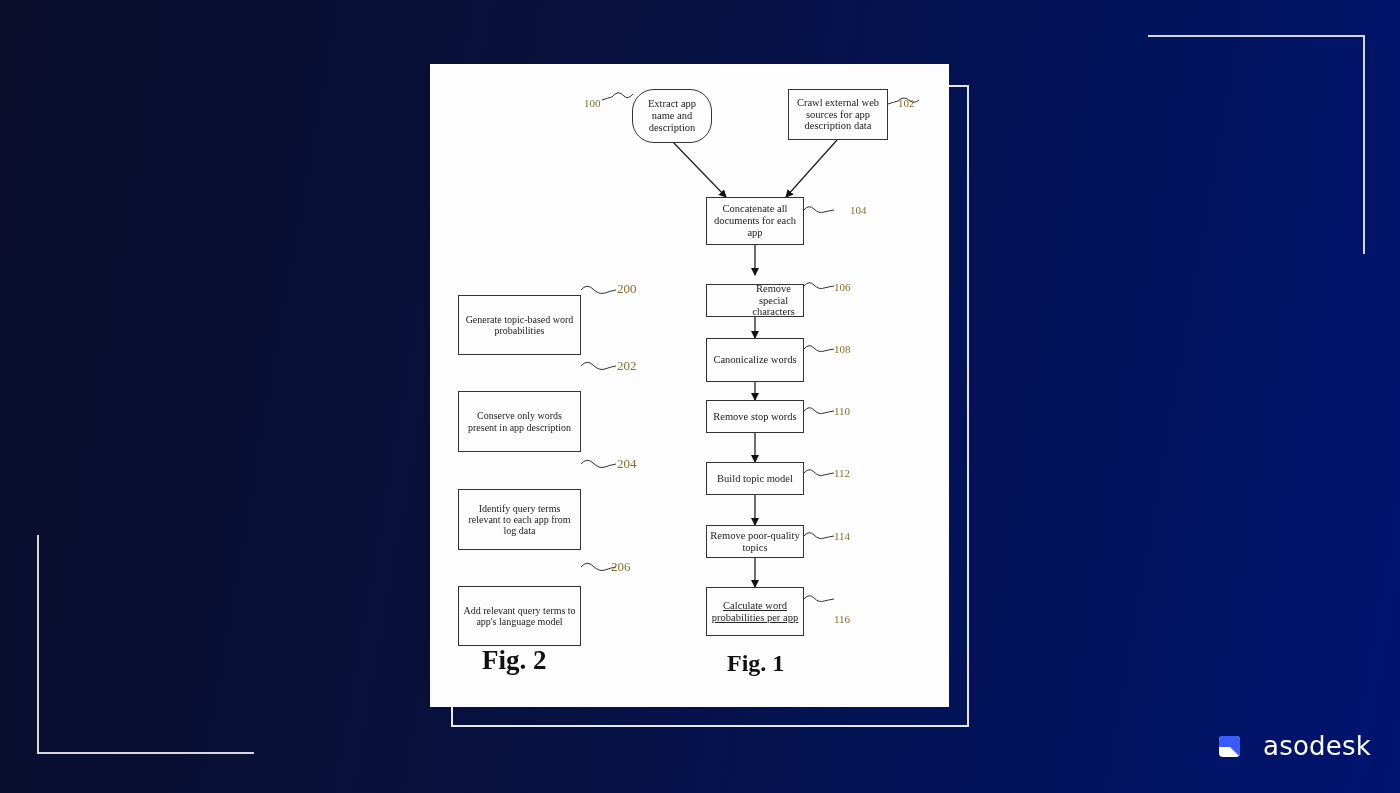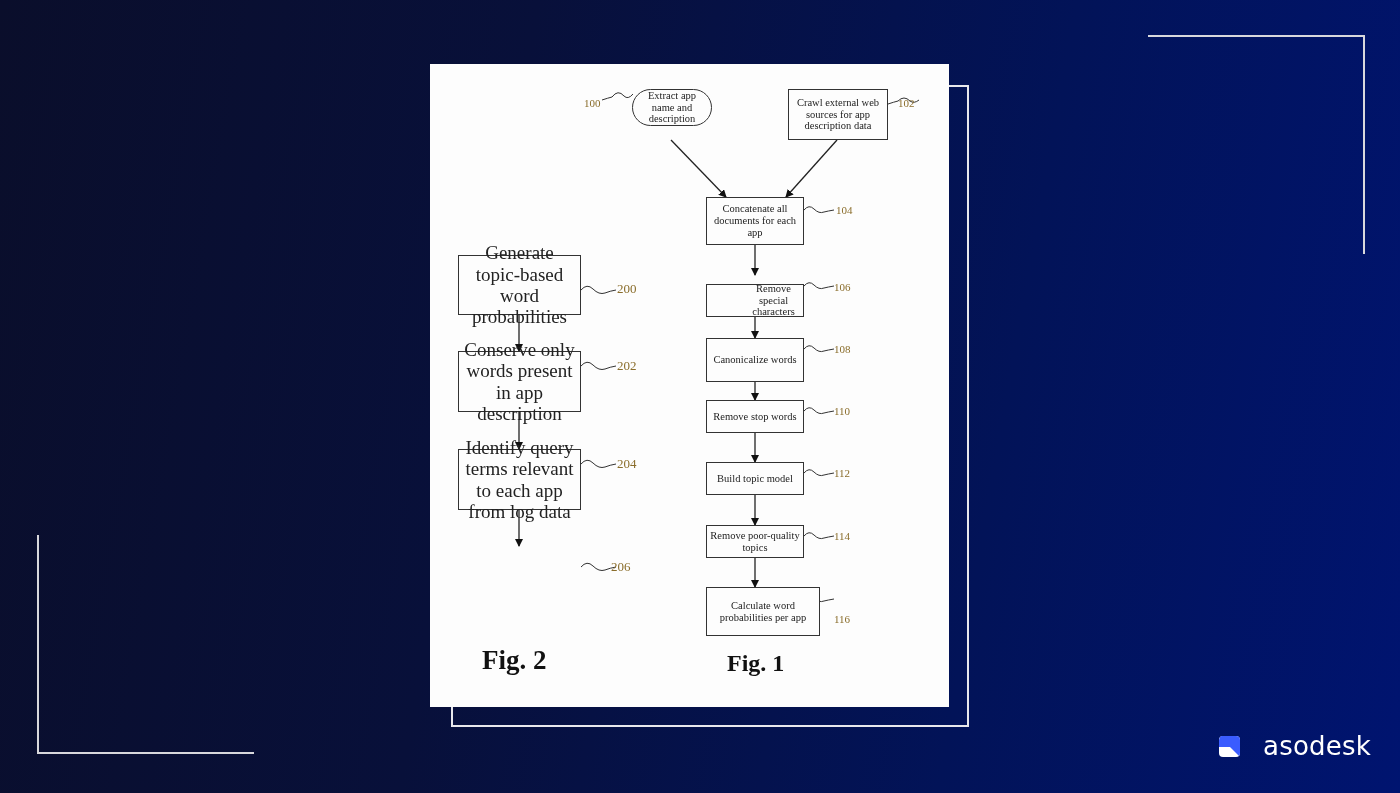--- a/index.html
+++ b/index.html
@@ -10,21 +10,21 @@
   }
   .bracket { position:absolute; border-color:#d8d8dc; border-style:solid; border-width:0; }
   .bracket-tr { left:1148px; top:35px; width:215px; height:217px; border-top-width:2px; border-right-width:2px; }
   .bracket-bl { left:37px; top:535px; width:215px; height:217px; border-left-width:2px; border-bottom-width:2px; }
   .frame-outline { position:absolute; left:451px; top:85px; width:518px; height:642px; box-sizing:border-box; border:2px solid #e8e8ec; }
   .sheet { position:absolute; left:430px; top:64px; width:519px; height:643px; background:#fdfdfd; }
   .sheet svg { position:absolute; left:0; top:0; }
   .box { position:absolute; box-sizing:border-box; border:1.5px solid #333; background:#fdfdfd;
          display:flex; align-items:center; justify-content:center; text-align:center; color:#222; line-height:1.12; }
   .box.s { font-size:10.5px; padding:0 3px; }
-  .box.l { font-size:19px; padding:8px 3px; }
+  .box.l { font-size:10px; padding:8px 3px;margin-top:40px; }
   .ref { position:absolute; color:#8a6d2b; font-size:11px; }
   .ref.l { font-size:13px; }
   .fig { position:absolute; font-weight:bold; color:#111; font-size:25px; }
   .logo { position:absolute; left:1219px; top:733px; display:flex; align-items:center; gap:23px; }
   .logo-icon { width:21px; height:21px; border-radius:4px; background:#fff; position:relative; overflow:hidden; }
   .logo-icon::after { content:""; position:absolute; right:0; top:0; width:0; height:0;
     border-top:21px solid #3a5cff; border-left:21px solid transparent; }
   .logo-icon .tri { position:absolute; left:0; top:0; width:11px; height:11px; background:#3a5cff; border-radius:4px 0 0 0; }
   .logo-text { color:#fff; font-family:"DejaVu Sans", sans-serif; font-size:26px; letter-spacing:0.2px; line-height:1; }
 </style>
@@ -66,34 +66,34 @@
       <path d="M374,409 q5,-6 10,-1 q5,5 10,3 q4,-1 10,-2"></path>
       <path d="M374,472 q5,-6 10,-1 q5,5 10,3 q4,-1 10,-2"></path>
       <path d="M374,535 q5,-6 10,-1 q5,5 10,3 q4,-1 10,-2"></path>
       <path d="M151,226 q6,-7 12,-1 q6,6 12,4 q5,-2 11,-3"></path>
       <path d="M151,302 q6,-7 12,-1 q6,6 12,4 q5,-2 11,-3"></path>
       <path d="M151,400 q6,-7 12,-1 q6,6 12,4 q5,-2 11,-3"></path>
       <path d="M151,503 q6,-7 12,-1 q6,6 12,4 q5,-2 11,-3"></path>
     </g>
   </svg>
 
-  <div class="box s" style="left:202px;top:25px;width:80px;height:37px;border-radius:22px;">
+  <div class="box s" style="left:202px;top:25px;width:80px;height:54px;border-radius:22px;">
       <span>Extract app name and description</span>
     </div>
   <div class="ref" style="left:154px;top:33px;">100</div>
 
   <div class="box s" style="left:358px;top:25px;width:100px;height:51px;">
       <span>Crawl external web sources for app description data</span>
     </div>
   <div class="ref" style="left:468px;top:33px;">102</div>
 
   <div class="box s" style="left:276px;top:133px;width:98px;height:48px;text-align:center;">
       <span>Concatenate all documents for each app</span>
     </div>
-  <div class="ref" style="left:406px;top:140px;">104</div>
+  <div class="ref" style="left:420px;top:140px;">104</div>
 
   <div class="box s" style="left:276px;top:220px;width:98px;height:33px;padding-left:40px;">
       <span>Remove special characters</span>
     </div>
   <div class="ref" style="left:404px;top:217px;">106</div>
 
   <div class="box s" style="left:276px;top:274px;width:98px;height:44px;">
       <span>Canonicalize words</span>
     </div>
   <div class="ref" style="left:404px;top:279px;text-align:right;">108</div>
@@ -106,21 +106,21 @@
   <div class="box s" style="left:276px;top:398px;width:98px;height:33px;">
       <span>Build topic model</span>
     </div>
   <div class="ref" style="left:404px;top:403px;">112</div>
 
   <div class="box s" style="left:276px;top:461px;width:98px;height:33px;">
       <span>Remove poor-quality topics</span>
     </div>
   <div class="ref" style="left:404px;top:466px;">114</div>
 
-  <div class="box s" style="left:276px;top:523px;width:114px;height:49px;">
+  <div class="box s" style="left:276px;top:523px;width:98px;height:49px;text-decoration:underline;">
       <span>Calculate word probabilities per app</span>
     </div>
   <div class="ref" style="left:404px;top:529px;margin-top:20px;">116</div>
 
   <div class="fig" style="left:297px;top:586px;font-size:24px;">Fig. 1</div>
 
   <div class="box l" style="left:28px;top:191px;width:123px;height:60px;">
       <span>Generate topic-based word probabilities</span>
     </div>
   <div class="ref l" style="left:187px;top:217px;">200</div>
@@ -128,20 +128,23 @@
   <div class="box l" style="left:28px;top:287px;width:123px;height:61px;">
       <span>Conserve only words present in app description</span>
     </div>
   <div class="ref l" style="left:187px;top:294px;">202</div>
 
   <div class="box l" style="left:28px;top:385px;width:123px;height:61px;">
       <span>Identify query terms relevant to each app from log data</span>
     </div>
   <div class="ref l" style="left:187px;top:392px;">204</div>
 
+  <div class="box l" style="left:28px;top:482px;width:123px;height:60px;">
+      <span>Add relevant query terms to app's language model</span>
+    </div>
   <div class="ref l" style="left:181px;top:495px;">206</div>
 
   <div class="fig" style="left:52px;top:581px;font-size:27px;">Fig. 2</div>
 </div>
 
 <div class="logo">
   <div class="logo-icon">
       <div class="tri"></div>
     </div>
   <span class="logo-text">asodesk</span>

